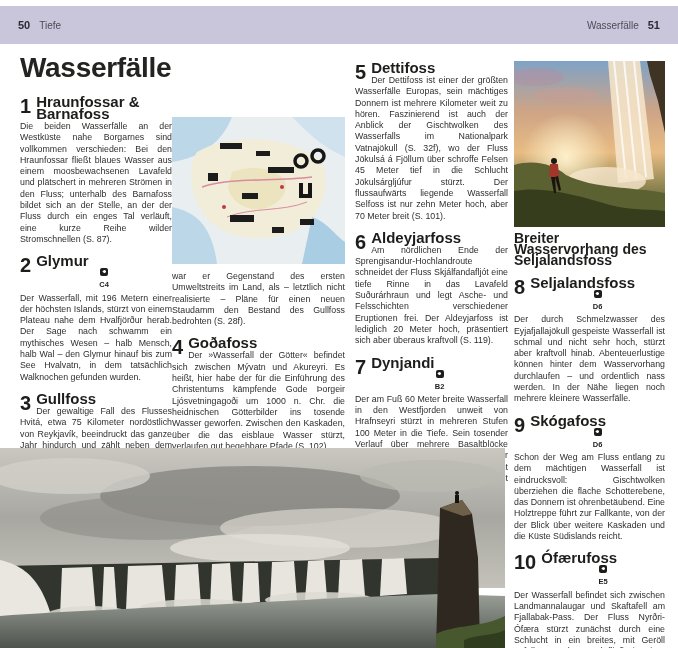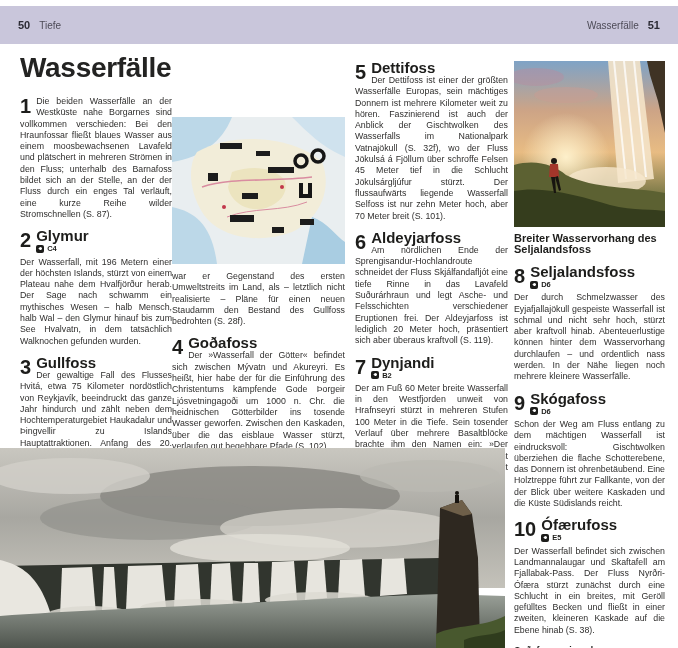--- a/index.html
+++ b/index.html
@@ -23,33 +23,33 @@
   .col2 { left:172px; top:99px; width:173px;margin-top:18px; }
   .col3 { left:355px; top:61px; width:153px; }
   .col4 { left:514px; top:61px; width:151px; }
 
   .section { display:flow-root; margin-bottom:9px; }
   .sec-num { float:left; font-size:20px; font-weight:bold; line-height:18px;
              margin:2px 5px 0 0; color:#1d1d1b; }
   .sec-title { display:block; font-weight:bold; font-size:15px; line-height:12px;
                padding-top:1px; color:#1d1d1b; }
   .map-ref { display:flex; align-items:center; gap:3px; font-size:7.5px; font-weight:bold;
-             margin:1px 0 2px; color:#1d1d1b; }
+             margin:1px 0 2px; color:#1d1d1b;flex-direction:column; }
   .map-icon { position:relative; width:8px; height:8px; background:#1d1d1b; border-radius:2px;
               display:inline-block; flex:none; }
   .map-icon::after { content:""; position:absolute; left:2.5px; top:2px; width:3px; height:3px;
                      background:#ffffff; border-radius:50% 50% 50% 0; transform:rotate(45deg); }
   .sec-body { margin-top:1px; text-align:justify; hyphens:auto; -webkit-hyphens:auto; }
   .cont-body { margin:0 0 9px; text-align:justify; hyphens:auto; }
 
   
   .map-img { width:173px; height:147px; margin-bottom:7px; display:block; }
   .map-img svg, .photo-top svg, .photo-bottom svg { display:block; width:100%; height:100%; }
   .photo-top { width:151px; height:166px; }
-  .photo-caption { font-size:11px; font-weight:bold; line-height:11px; margin:6px 0 10px; color:#1d1d1b; }
+  .photo-caption { font-size:14px; font-weight:bold; line-height:11px; margin:6px 0 10px; color:#1d1d1b; }
   .bottom-caption { font-size:8.8px; font-weight:bold; line-height:11px; margin-top:8px; color:#1d1d1b; }
   .photo-bottom { position:absolute; left:0; top:448px; width:505px; height:200px; }
 </style>
 </head>
 <body>
 
 <div class="page">
 
   <div class="topbar">
     <div class="grp">
@@ -60,20 +60,21 @@
       <span class="runhead">Wasserfälle</span>
       <span class="pagenum">51</span>
     </div>
   </div>
 
   <h1 class="main-title">Wasserfälle</h1>
 
   <div class="col col1">
     <div class="section">
       <span class="sec-num">1</span>
+      <span class="sec-title">Hraunfossar &amp; Barnafoss</span>
       <p class="sec-body">Die beiden Wasserfälle an der Westküste nahe Borgarnes sind vollkommen verschieden: Bei den Hraunfossar fließt blaues Wasser aus einem moosbewachsenen Lavafeld und plätschert in mehreren Strömen in den Fluss; unterhalb des Barnafoss bildet sich an der Stelle, an der der Fluss durch ein enges Tal verläuft, eine kurze Reihe wilder Stromschnellen (S. 87).</p>
     </div>
     <div class="section">
       <span class="sec-num">2</span>
       <span class="sec-title">Glymur</span>
       <span class="map-ref">
         <span class="map-icon"></span>
         <span>C4</span>
       </span>
       <p class="sec-body">Der Wasserfall, mit 196 Metern einer der höchsten Islands, stürzt von einem Plateau nahe dem Hvalfjörður herab. Der Sage nach schwamm ein mythisches Wesen – halb Mensch, halb Wal – den Glymur hinauf bis zum See Hvalvatn, in dem tatsächlich Walknochen gefunden wurden.</p>

